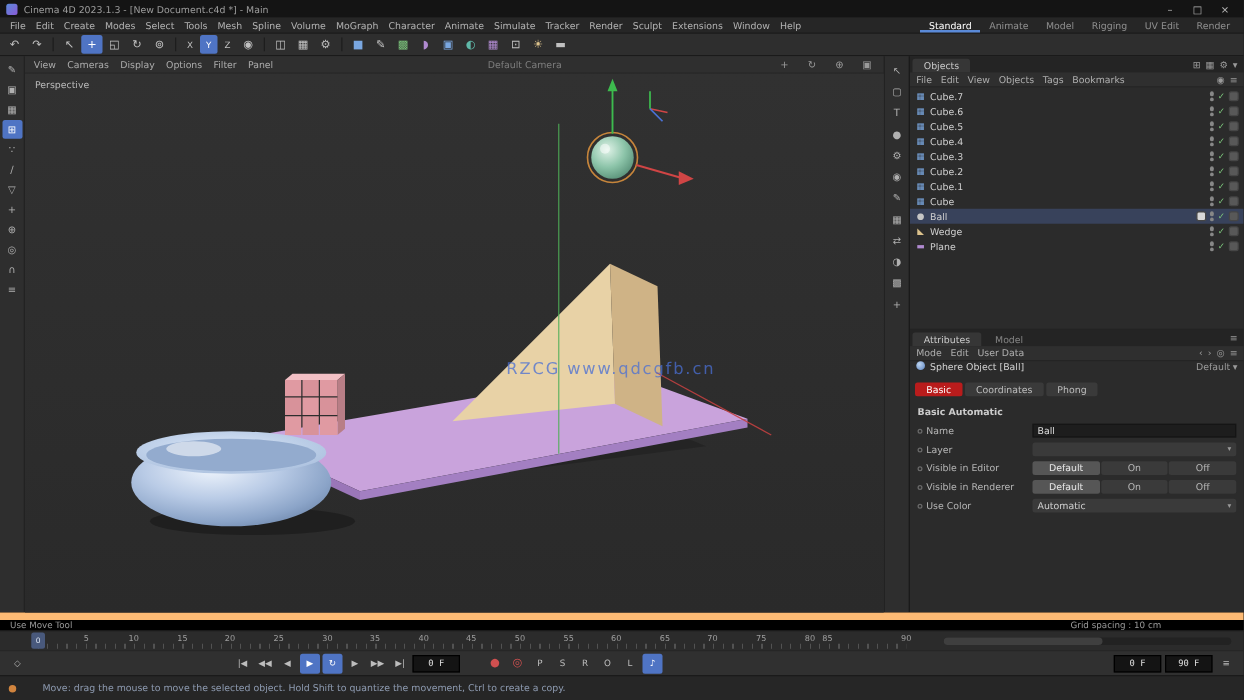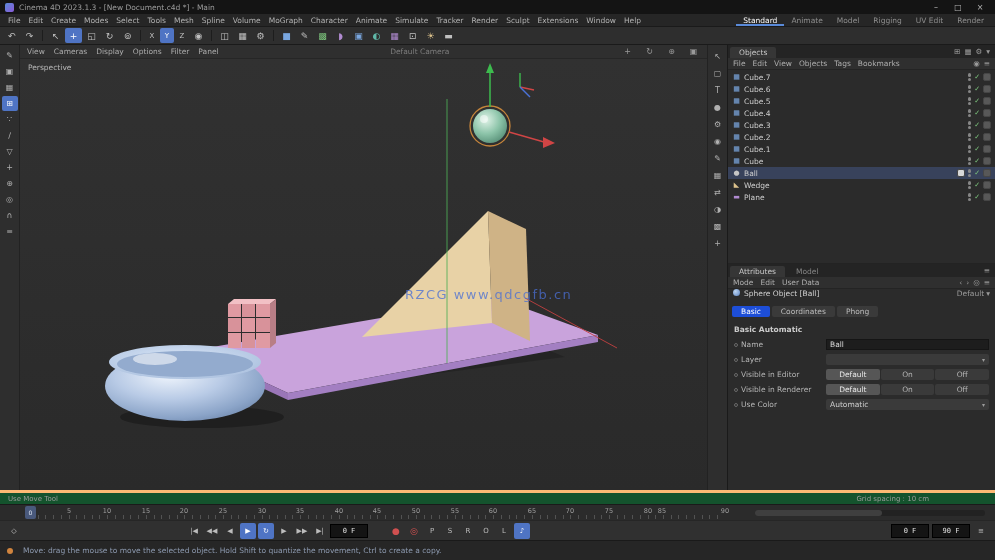--- a/index.html
+++ b/index.html
@@ -65,55 +65,55 @@
   .dots i{width:3.5px;height:3.5px;border-radius:50%;background:#878787}
   .chk{color:#7cc47c;font-size:7px}
   .tagchip{width:8px;height:8px;background:#585858;border-radius:2px;border:1px solid #464646}
   .tagchip.tex{background:#d8d8d8}
 
   #am-title{height:15px;display:flex;align-items:flex-start;gap:4px;padding:0 5px;color:#d2d2d2}
   .obj-dot{width:7px;height:7px;border-radius:50%;background:radial-gradient(circle at 35% 35%,#bcd4f0,#5a82c0)}
   .preset{margin-left:auto;display:flex;gap:2px;align-items:center;color:#9a9a9a}
   #am-objtabs{display:flex;gap:2px;padding:2px 4px}
   .otab{padding:1px 9px;background:#3a3a3a;border-radius:2px;color:#bdbdbd}
-  .otab.active{background:#1d4ed8;color:#fff}
+  .otab.active{background:#b91c1c;color:#fff}
   #am-body{flex:1;padding:4px 6px;display:flex;flex-direction:column;gap:2px;min-height:0}
   .sec{color:#cccccc;font-weight:bold;height:13px;display:flex;align-items:center}
   .frow{display:flex;align-items:center;gap:4px;height:13px}
   .flabel{width:88px;display:flex;align-items:center;gap:3px;color:#b5b5b5;flex:none}
   .adot{width:4px;height:4px;border:1px solid #6a6a6a;border-radius:50%;flex:none}
   .txt{flex:1;height:11px;background:#1d1d1d;border:1px solid #151515;color:#ddd;font-size:7.5px;padding:0 3px;font-family:"DejaVu Sans",sans-serif}
   .seg{display:flex;gap:1px;flex:1}
   .seg-b{flex:1;background:#3a3a3a;text-align:center;padding:1px 0;border-radius:2px;color:#b5b5b5}
   .seg-b.on{background:#565656;color:#e8e8e8}
   .dd{flex:1;height:11px;background:#3a3a3a;border-radius:2px;display:flex;align-items:center;padding:0 4px;color:#d0d0d0}
   .dd .ar{margin-left:auto;font-size:6px;color:#9a9a9a}
   .swatch{width:36px;height:9px;background:#606060;border:1px solid #1d1d1d}
   .spin{display:flex;flex-direction:column;font-size:5px;color:#9a9a9a;line-height:4px}
   .cbx{width:8px;height:8px;background:#1d1d1d;border:1px solid #4a4a4a;border-radius:1px}
 
   
-  #info-bar{height:14px;background:#14532d;border-top:3px solid #fdba74;display:flex;align-items:center;padding:0 8px;font-size:7px;color:#9a9a9a}
+  #info-bar{height:14px;background:#000000;border-top:6px solid #fdba74;display:flex;align-items:center;padding:0 8px;font-size:7px;color:#9a9a9a}
   #info-bar .right{margin-left:auto;padding-right:58px}
 
   #tl-ruler{height:16px;background:#2b2b2b;border-top:1px solid #1a1a1a;position:relative;font-size:6.5px;color:#9f9f9f}
   .tick-label{position:absolute;top:2px;transform:translateX(-50%)}
   #tl-ticks{position:absolute;left:30px;width:695px;bottom:1px;height:4px;
     background:repeating-linear-gradient(90deg,#525252 0,#525252 1px,transparent 1px,transparent 7.72px)}
   #playhead{position:absolute;left:25px;top:1px;width:11px;height:13px;background:#49597c;border-radius:2px;color:#dfe6f2;display:flex;align-items:center;justify-content:center;font-size:6px}
   #tl-scroll{position:absolute;right:10px;top:5px;width:230px;height:6px;background:#222;border-radius:3px}
   #tl-scroll i{display:block;width:55%;height:100%;background:#3f3f3f;border-radius:3px}
 
   #tl-controls{height:20px;background:#303030;display:flex;align-items:center;padding:0 6px;gap:2px;border-top:1px solid #262626}
   .tlb{min-width:16px;height:16px;display:flex;align-items:center;justify-content:center;color:#bdbdbd;font-size:7px;border-radius:2px}
   .tlb.active{background:#4f74c4;color:#fff}
   .tlb.rec{color:#d05050;font-size:9px}
   .framebox{width:38px;height:14px;background:#141414;border:1px solid #000;color:#e0e0e0;display:flex;align-items:center;justify-content:center;font-size:7px;font-family:"DejaVu Sans Mono",monospace}
 
-  #statusbar{height:20px;background:#262626;border-top:1px solid #1a1a1a;display:flex;align-items:center;gap:10px;padding:0 7px;font-size:7.5px;color:#8d9ab0}
+  #statusbar{height:20px;background:#262626;border-top:1px solid #1a1a1a;display:flex;align-items:center;gap:21px;padding:0 7px;font-size:7.5px;color:#8d9ab0}
   .status-dot{width:6px;height:6px;border-radius:50%;background:#d0843e;flex:none}
 </style>
 </head>
 <body>
 
 <div id="app">
 
   <div id="titlebar">
     <span class="app-logo"></span>
     <span>Cinema 4D 2023.1.3 - [New Document.c4d *] - Main</span>

